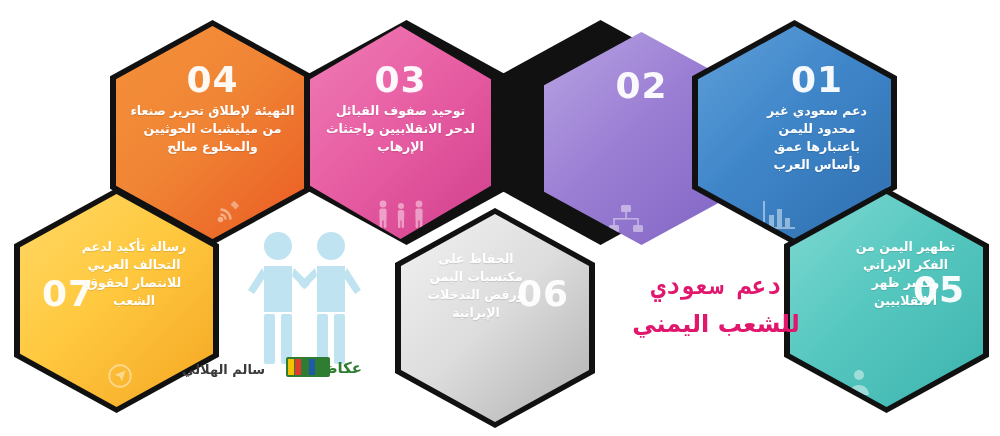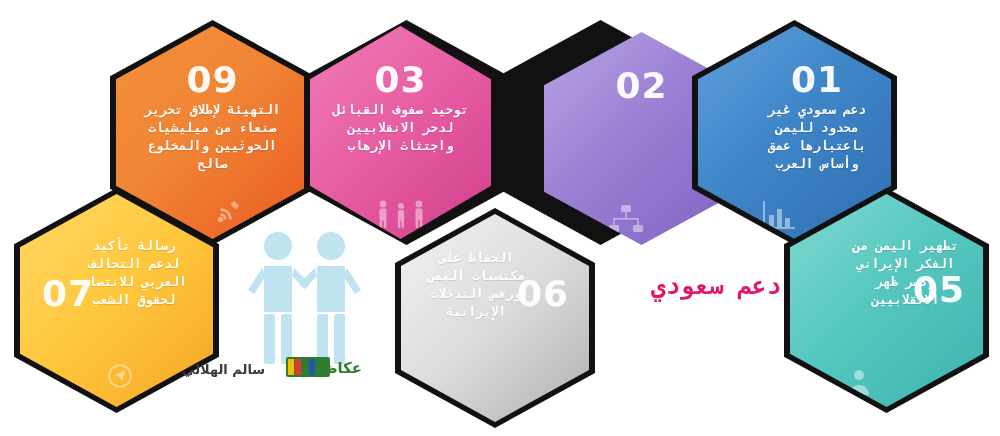--- a/index.html
+++ b/index.html
@@ -48,21 +48,20 @@
   .txt{
     direction:rtl;
     text-align:center;
     color:#ffffff;
     font-size:12.5px;
     line-height:1.45;
     font-weight:bold;
     padding:0 14px;
     margin-top:4px;
     text-shadow:0 1px 1px rgba(0,0,0,.12);
-    font-family:Liberation Mono, monospace;
   }
   .glyph{
     position:absolute;
     bottom:14px;
     left:50%;
     transform:translateX(-50%);
     opacity:.45;
   }
   .glyph svg{display:block;}
 
@@ -98,21 +97,21 @@
   }
 </style>
 </head>
 <body>
 
 <div id="stage">
 
   <div class="hex hex-shadow" style="left:110px;top:20px;width:205px;height:225px;"></div>
   <div class="hex-inner" style="left:116px;top:26px;width:193px;height:213px;background:linear-gradient(135deg,#f4903a 0%,#f08535 45%,#ea5a22 100%);">
     <div class="hex-content" style="padding-top:36px;">
-      <div class="num">09</div>
+      <div class="num">04</div>
       <div class="txt">التهيئة لإطلاق تحرير صنعاء من ميليشيات الحوثيين والمخلوع صالح</div>
     </div>
     <div class="glyph" style="bottom:12px;left:58%;">
       <svg width="30" height="30" viewBox="0 0 24 24" fill="#ffffff">
         <circle cx="6" cy="18" r="2.2"></circle>
         <path d="M6 13a5 5 0 0 1 5 5h-2a3 3 0 0 0-3-3z"></path>
         <path d="M6 9a9 9 0 0 1 9 9h-2a7 7 0 0 0-7-7z"></path>
         <path d="M17 3l4 4-3 3-4-4z" opacity=".85"></path>
       </svg>
     </div>
@@ -248,15 +247,16 @@
       <rect x="16" y="4" width="6" height="16" fill="#2e7d32"></rect>
       <rect x="23" y="4" width="6" height="16" fill="#2059a8"></rect>
       <text x="56" y="18" text-anchor="middle" font-family="DejaVu Sans, sans-serif" font-size="15" font-weight="bold" fill="#2e7d32" direction="rtl">عكاظ</text>
     </svg>
   </div>
 
   <div class="byline" style="left:182px;top:362px;right:auto;">سالم الهلالي</div>
 
   <div class="center-title" style="left:606px;top:270px;width:220px;">
     <span class="l1">دعم سعودي</span>
+    <span class="l2">للشعب اليمني</span>
   </div>
 
 </div>
 
 </body></html>

